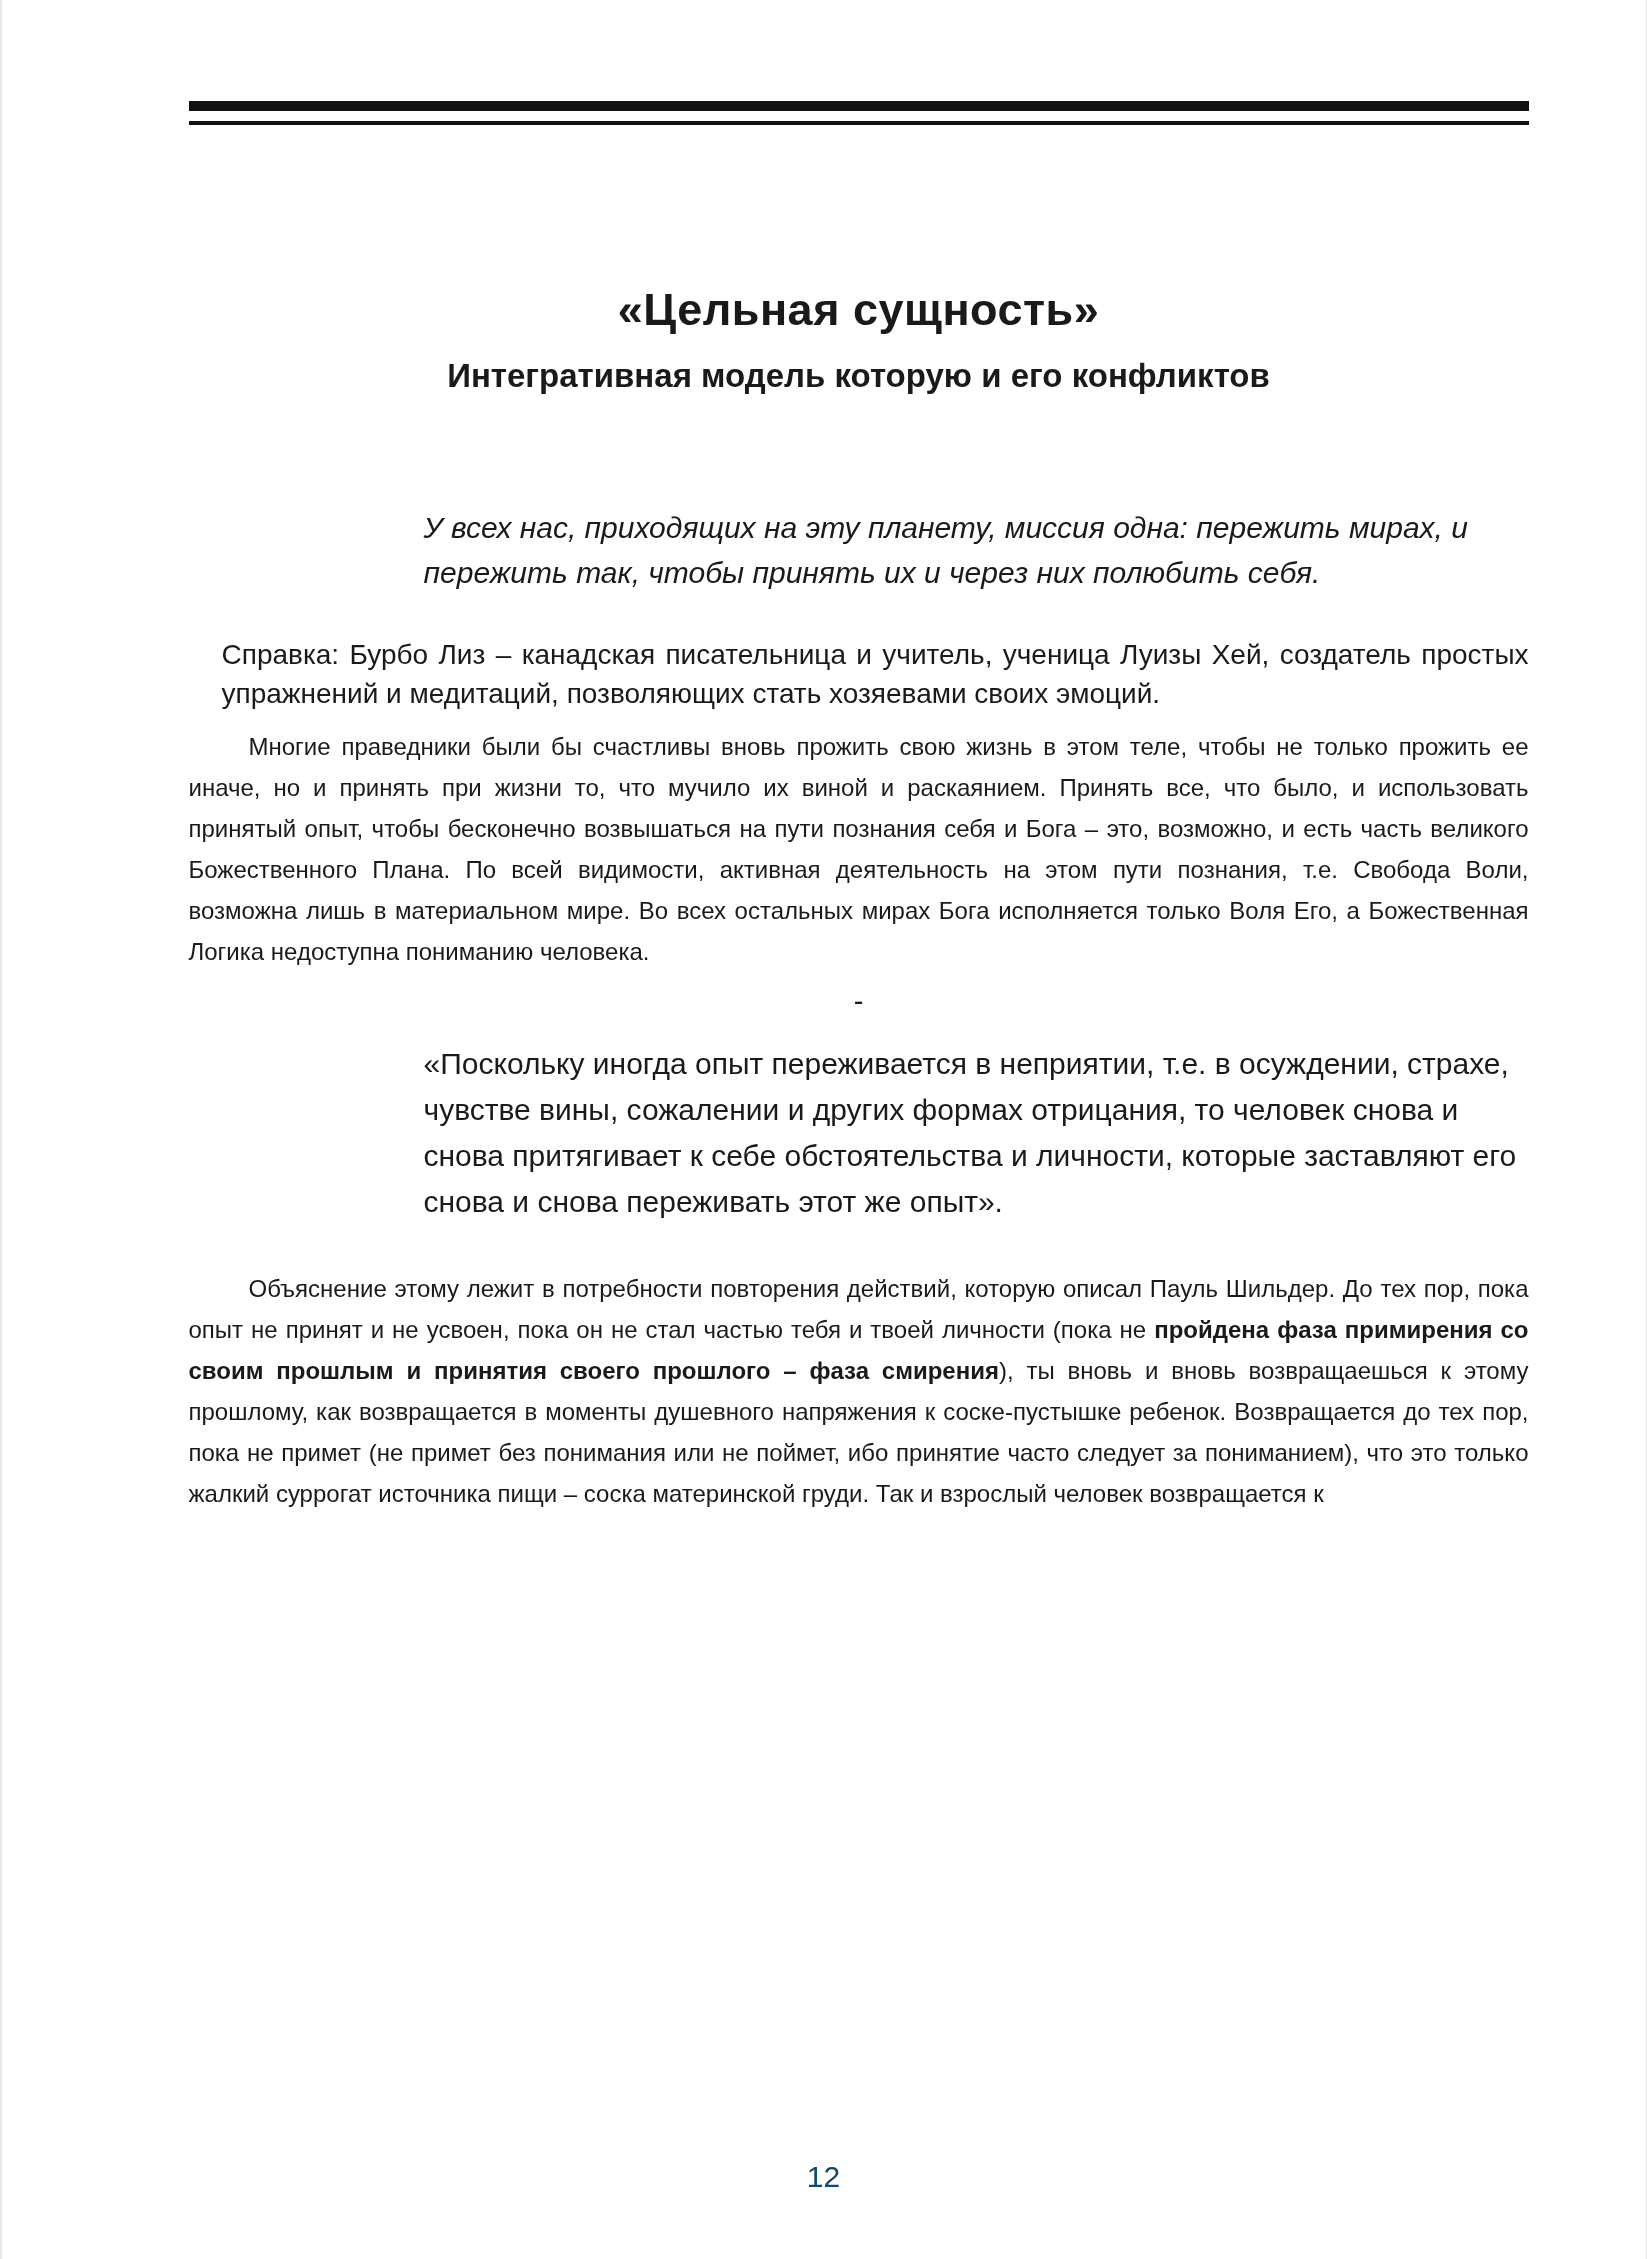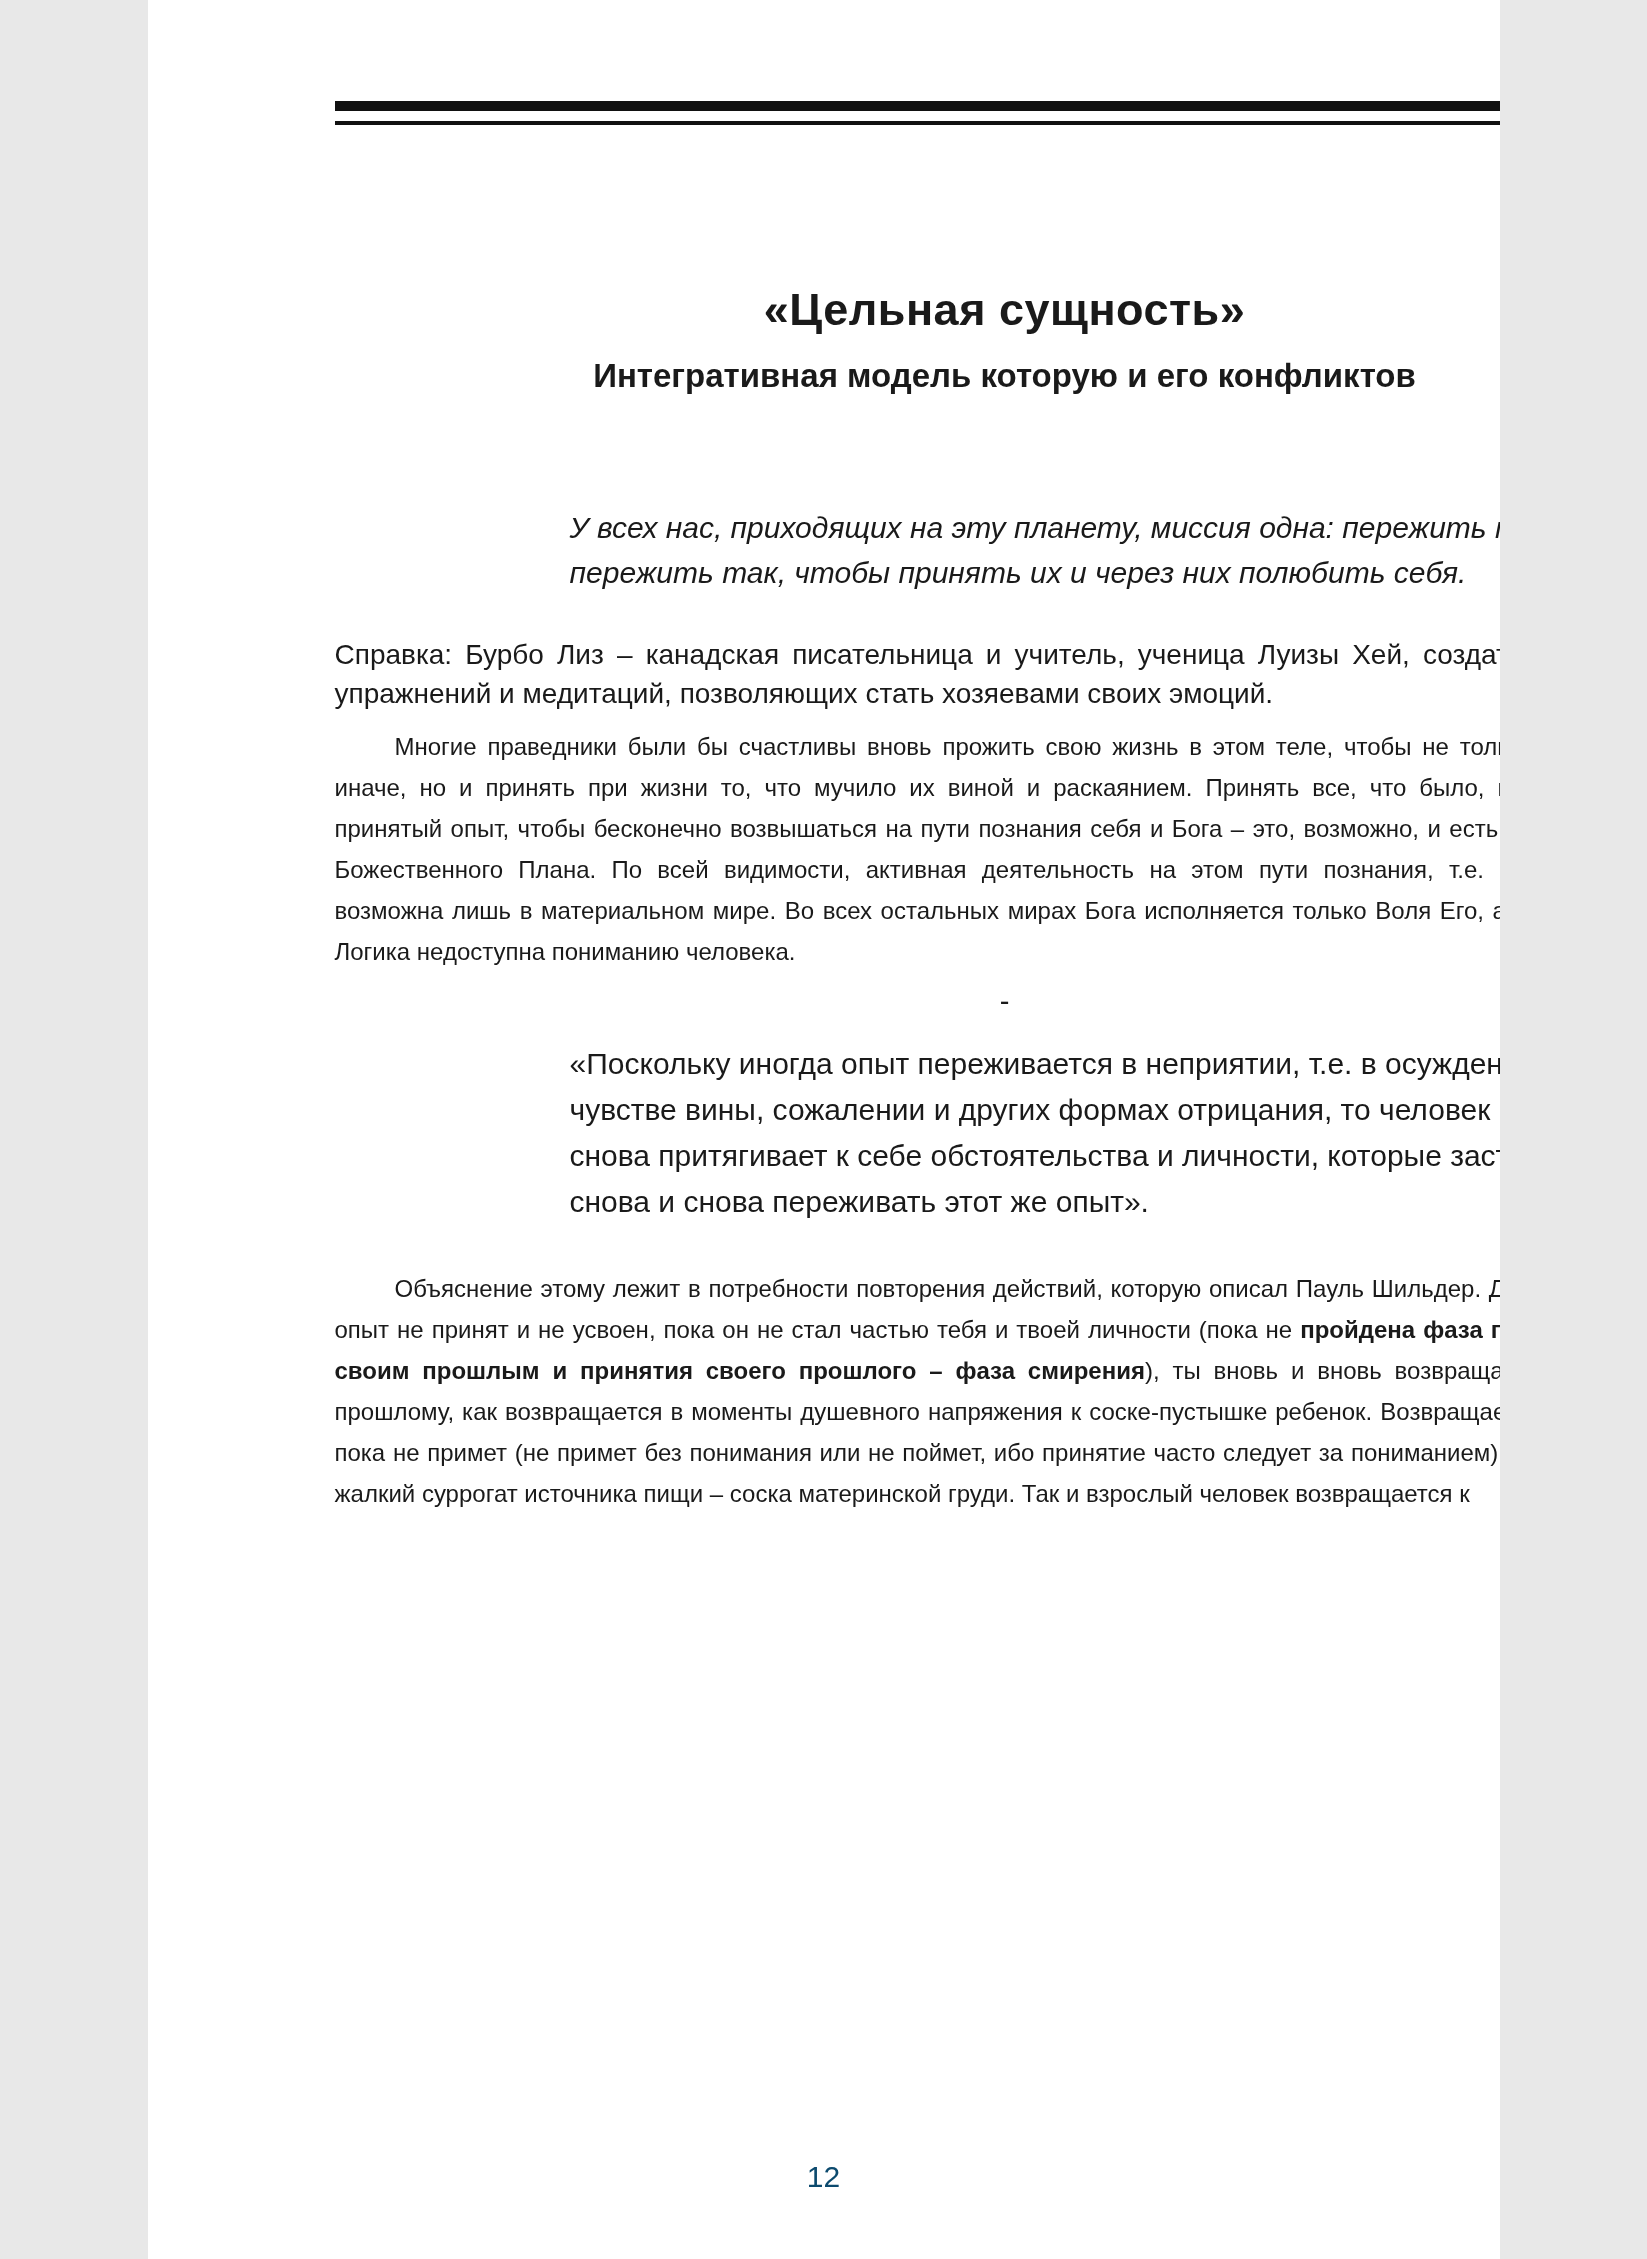--- a/index.html
+++ b/index.html
@@ -2,21 +2,21 @@
 <html><head>
 <meta charset="utf-8">
 <style>
   html, body {
     margin: 0;
     padding: 0;
     background: #e8e8e8;
   }
   .page {
     position: relative;
-    width: 1352px;
+    width: 1644px;
     height: 2260px;
     margin: 0 auto;
     background: #ffffff;
     color: #1a1a1a;
     font-family: "Liberation Sans", "DejaVu Sans", sans-serif;
     overflow: hidden;
     box-sizing: border-box;
   }
   .content {
     position: absolute;
@@ -55,20 +55,21 @@
     margin-top: 27px;
     text-align: right;
     font-style: italic;
     font-size: 30px;
   }
   .reference {
     margin-top: 40px;
     font-size: 28px;
     line-height: 39px;
     text-align: justify;
+    margin-left: 33px;
   }
   .body-par {
     margin-top: 13.4px;
     font-size: 24px;
     line-height: 41px;
     text-align: justify;
     text-indent: 60px;
   }
   .separator {
     margin-top: 15.4px;

